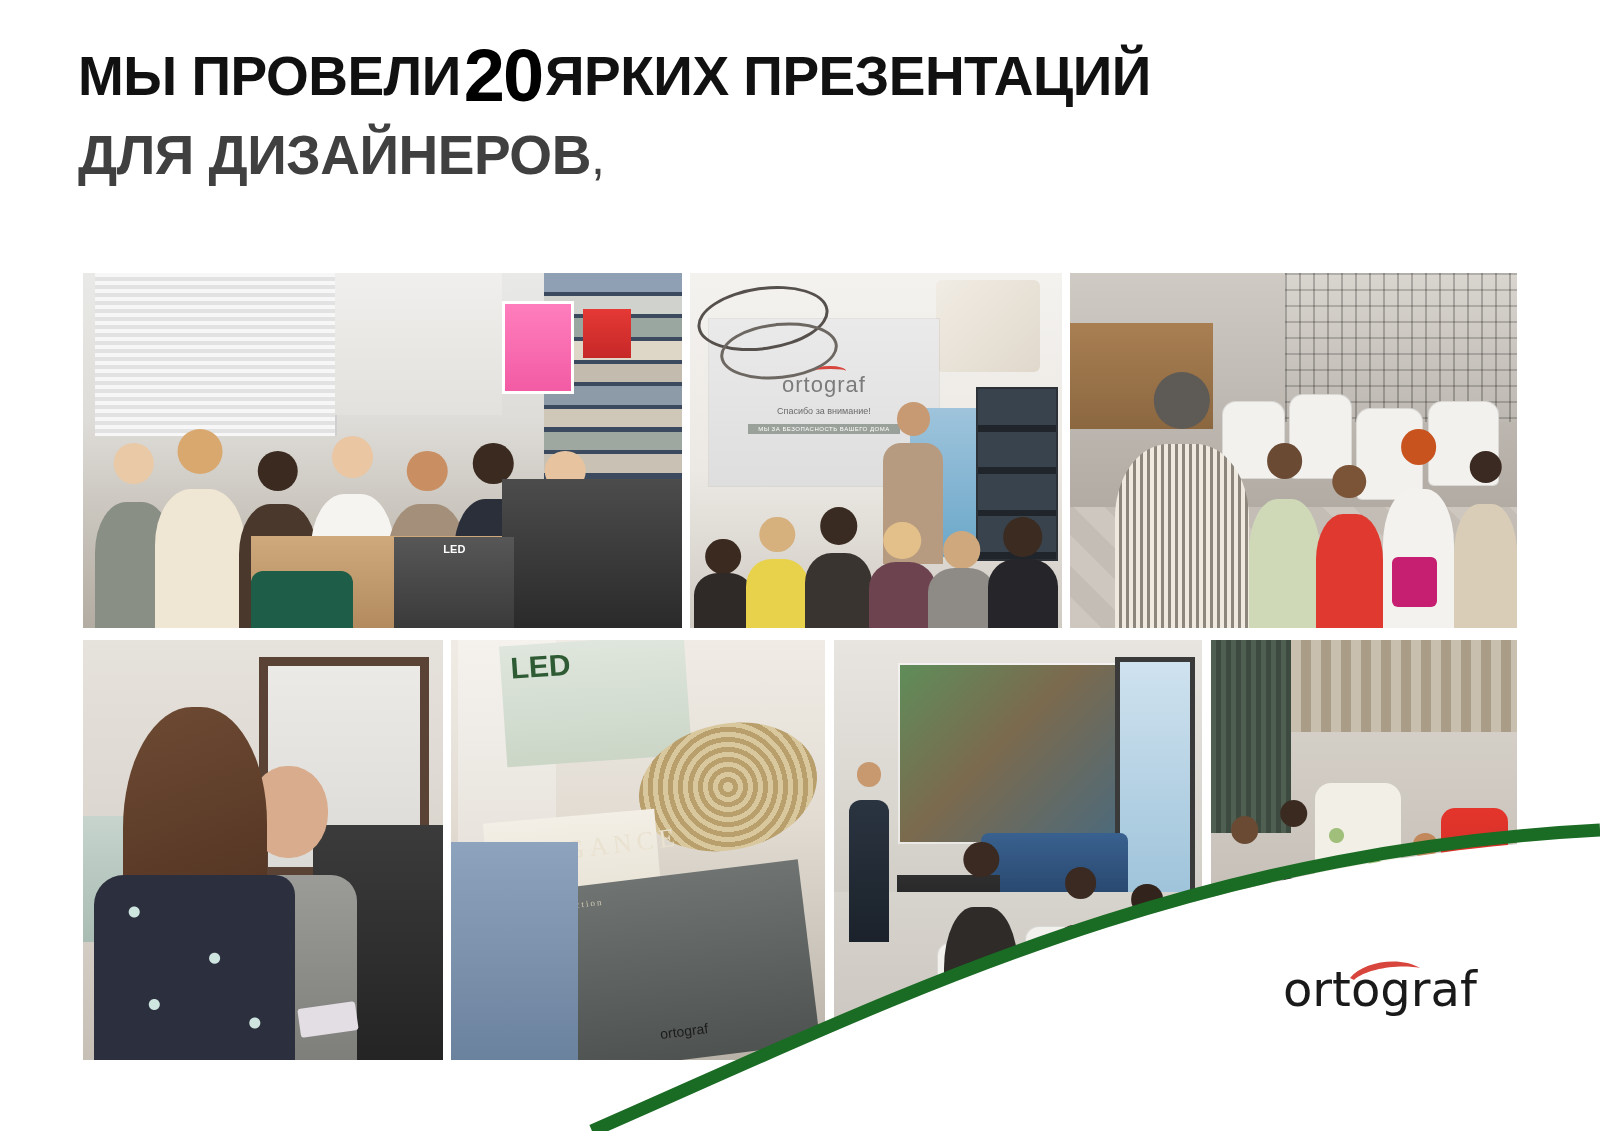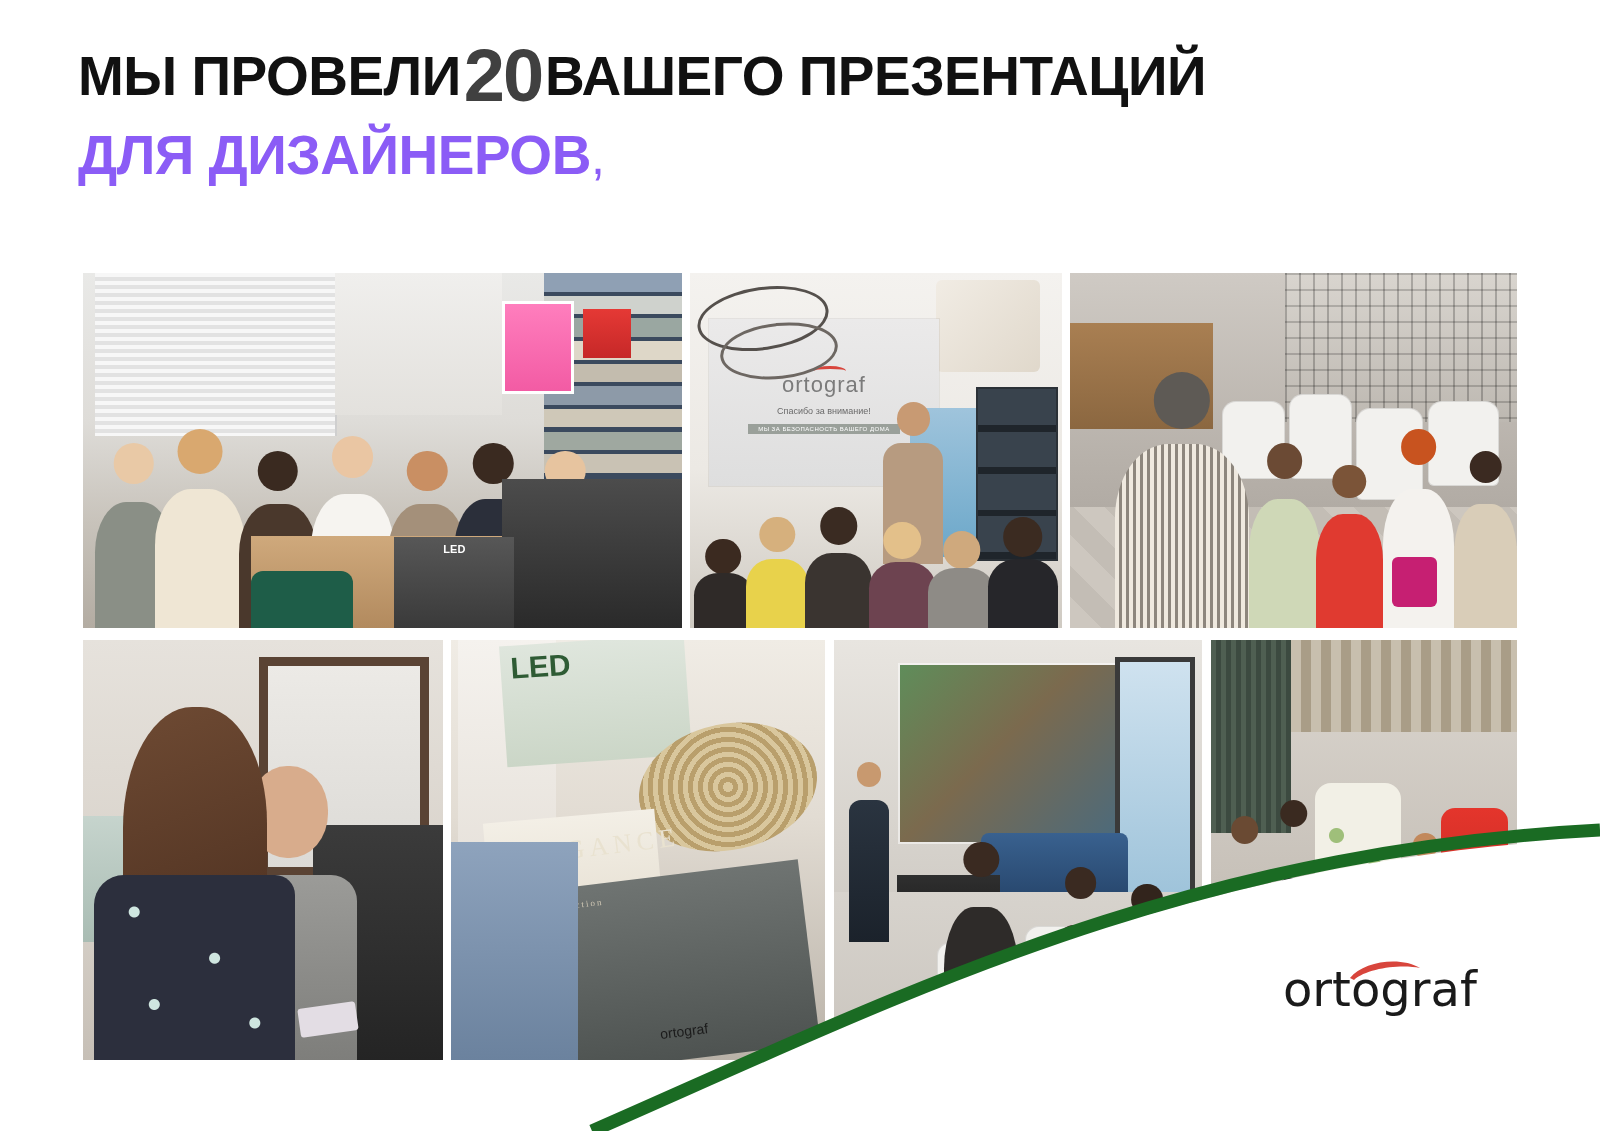--- a/index.html
+++ b/index.html
@@ -22,21 +22,21 @@
     position: absolute;
     left: 78px;
     top: 38px;
     width: 1300px;
   }
   .hl-line {
     white-space: nowrap;
     line-height: 1.04;
   }
   .hl-line1 { font-size: 55px; font-weight: 800; letter-spacing: -0.5px; color: #111111; }
-  .hl-line2 { font-size: 55px; font-weight: 800; letter-spacing: -0.5px; color: #8b5cf6; margin-top: 12px; }
+  .hl-line2 { font-size: 55px; font-weight: 800; letter-spacing: -0.5px; color: #404040; margin-top: 12px; }
   .hl-line3 { font-size: 46px; font-weight: 400; letter-spacing: -0.3px; color: #111111; margin-top: 16px; }
 
   .hl-big {
     font-size: 74px;
     font-weight: 800;
     vertical-align: -6px;
     letter-spacing: -2px;
     padding: 0 3px;
   }
   .hl-comma { font-weight: 400; font-size: 50px; }
@@ -381,21 +381,21 @@
     height: 22px;
   }
 </style>
 </head>
 <body>
 
 <div id="slide">
 
   <div class="headline">
     <div class="hl-line hl-line1">
-      <span>МЫ ПРОВЕЛИ</span><span class="hl-big" style="color:#404040">20</span><span>ВАШЕГО ПРЕЗЕНТАЦИЙ</span>
+      <span>МЫ ПРОВЕЛИ</span><span class="hl-big" style="color:#000000">20</span><span>ЯРКИХ ПРЕЗЕНТАЦИЙ</span>
     </div>
     <div class="hl-line hl-line2">
       <span>ДЛЯ ДИЗАЙНЕРОВ</span><span class="hl-comma">,</span>
     </div>
   </div>
 
   <div class="grid">
 
     <div class="row row1">
 

